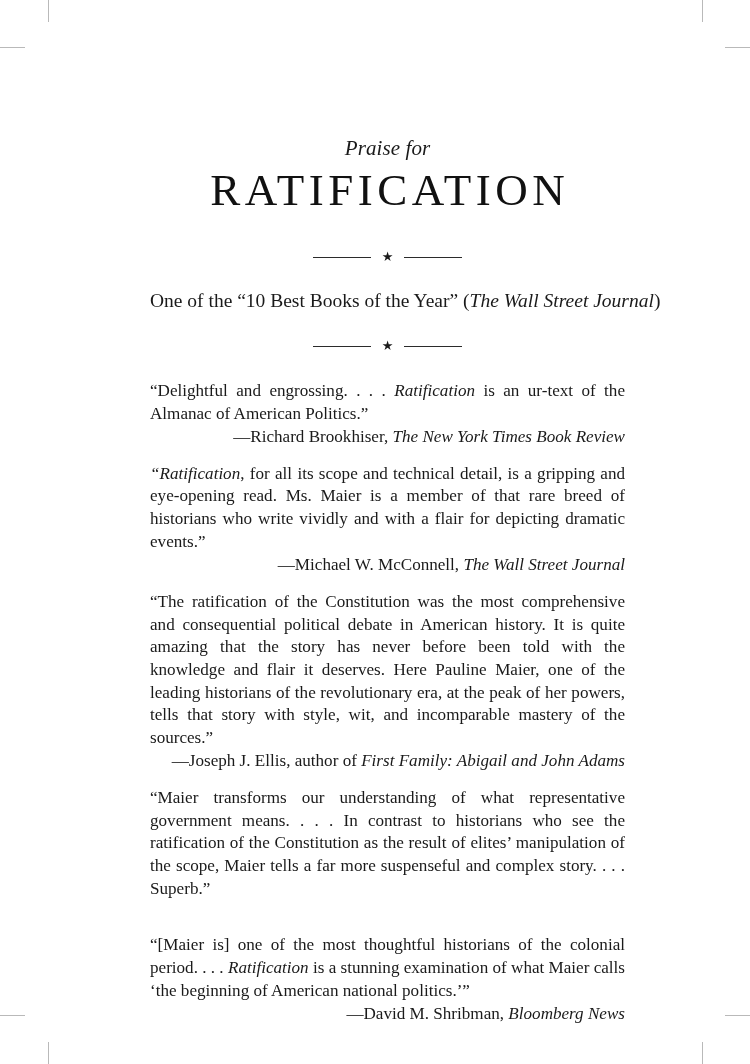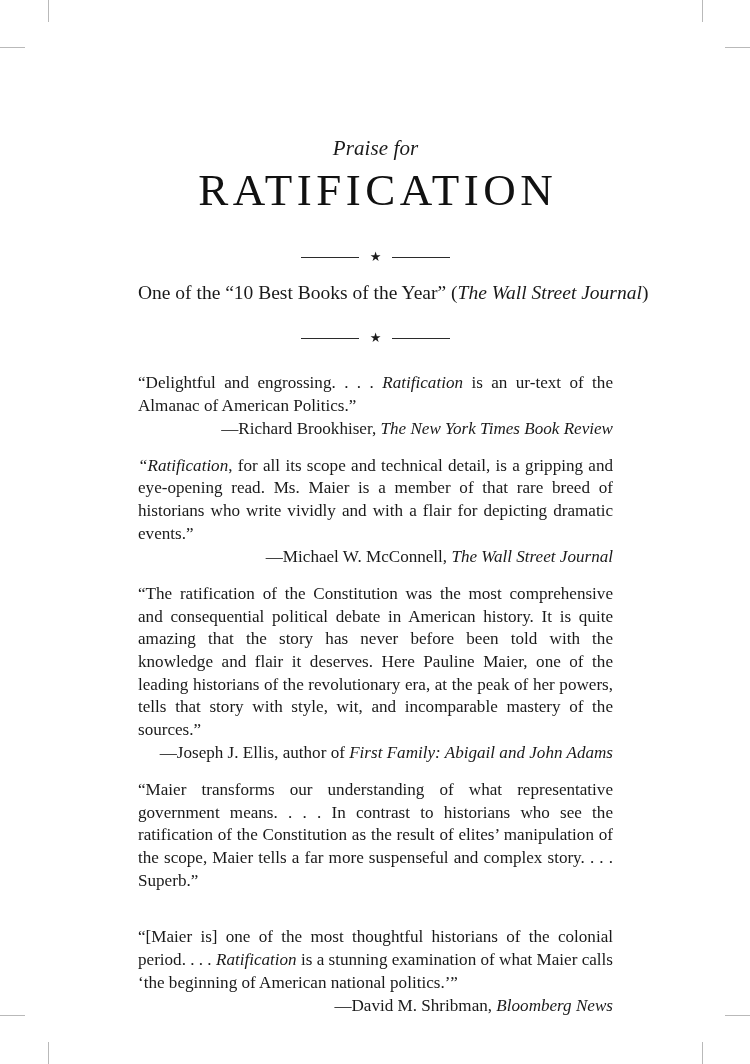--- a/index.html
+++ b/index.html
@@ -30,21 +30,21 @@
   .crop-tr-v { left: 702px; top: 0; }
   .crop-tr-h { left: 725px; top: 47px; }
   .crop-bl-v { left: 48px;  top: 1042px; }
   .crop-bl-h { left: 0;     top: 1015px; }
   .crop-br-v { left: 702px; top: 1042px; }
   .crop-br-h { left: 725px; top: 1015px; }
 
   
   .page {
     position: absolute;
-    left: 138px;
+    left: 150px;
     top: 0;
     width: 475px;
     height: 1064px;
   }
 
   .praise-for {
     margin: 0;
     padding-top: 138px;
     text-align: center;
     font-style: italic;
@@ -86,21 +86,21 @@
     font-size: 13px;
     line-height: 1;
     color: #1a1a1a;
     transform: translateY(-1px);
   }
   .ornament-1 { margin-top: 36px; }
   .ornament-2 { margin-top: 24px; }
 
   
   .awards {
-    margin-top: 14px;
+    margin-top: 22px;
     text-align: center;
     font-size: 19.5px;
     line-height: 1.52;
   }
   .awards .line { white-space: nowrap; }
   .awards i { font-style: italic; }
 
   
   .blurbs { margin-top: 26px; }
 

